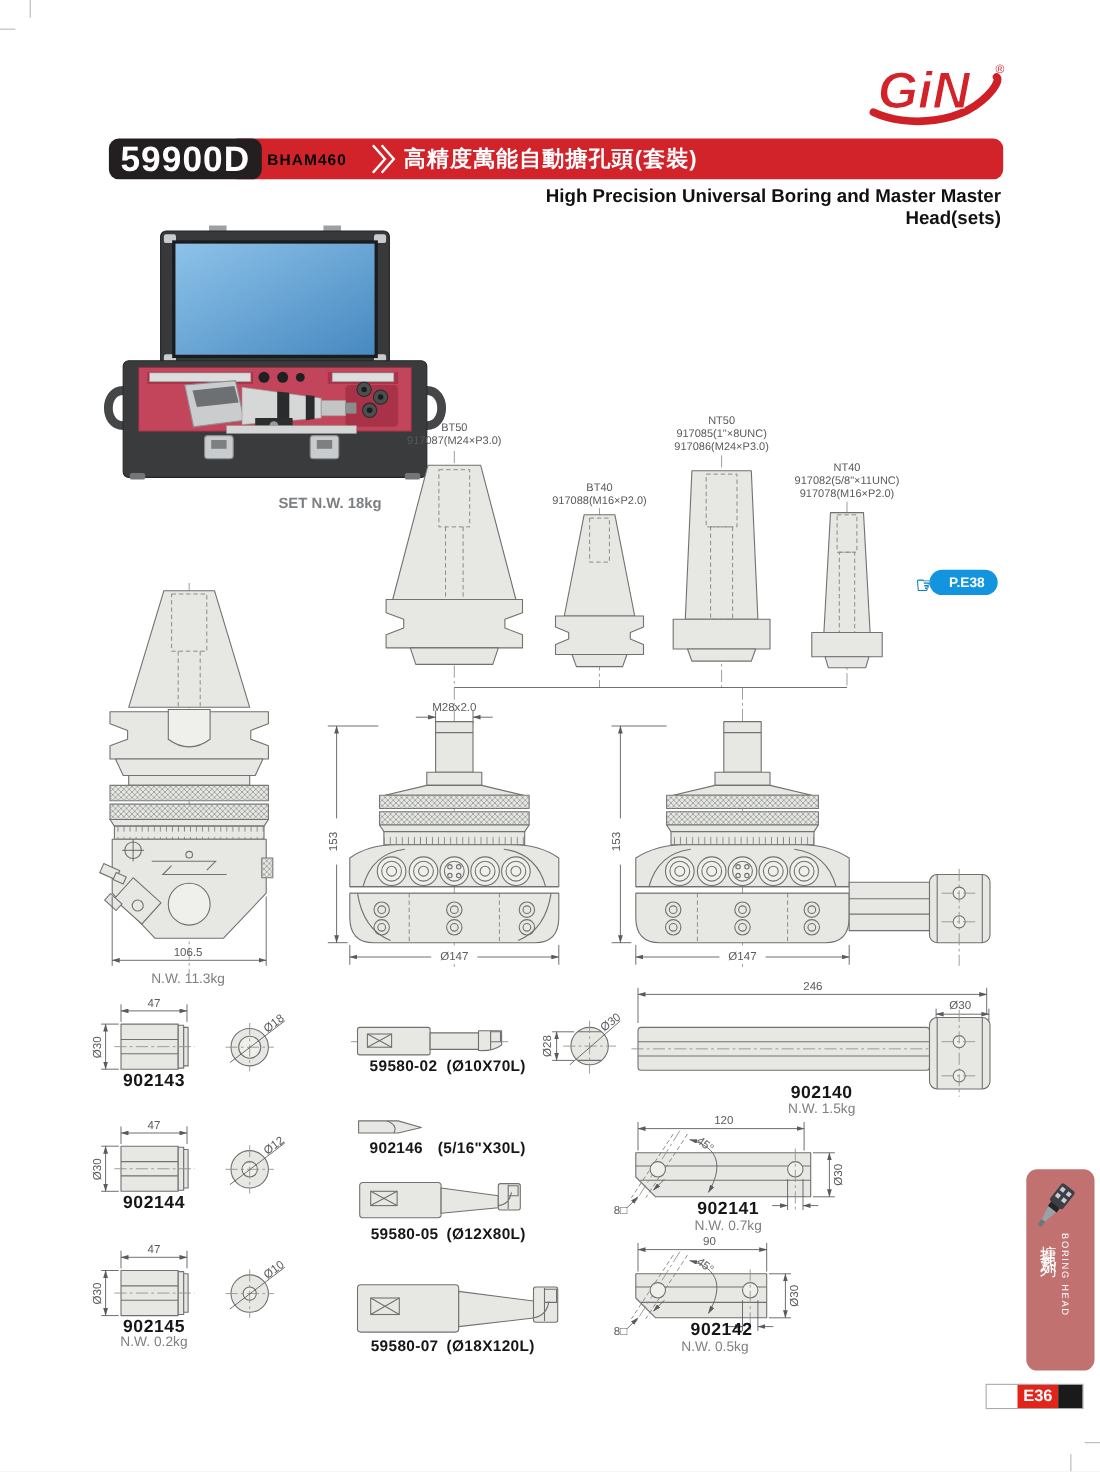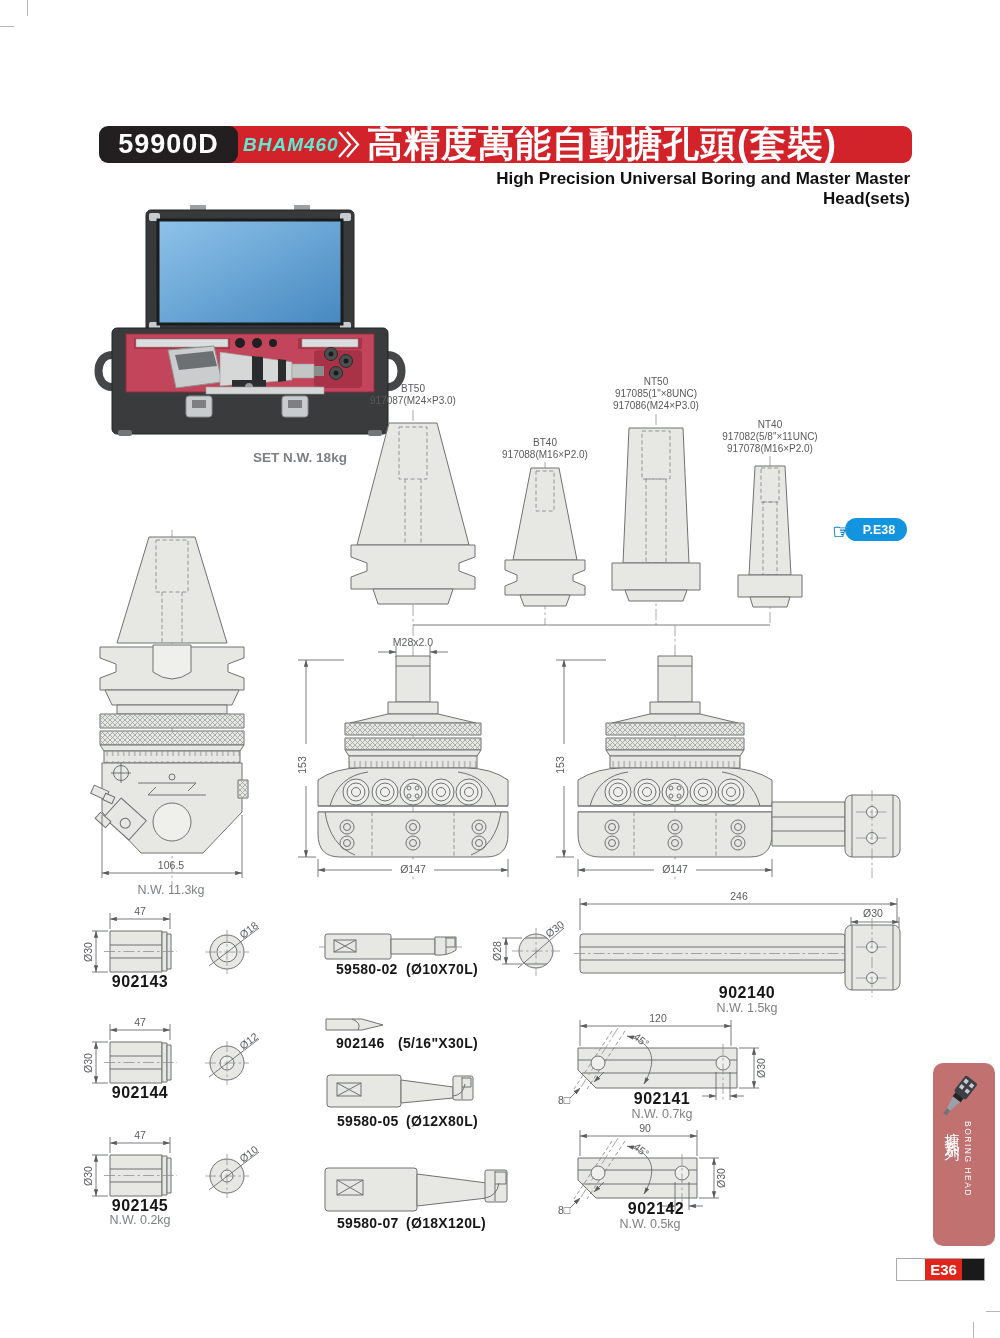--- a/index.html
+++ b/index.html
@@ -3,25 +3,25 @@
 <meta charset="utf-8">
 <style>
   html,body{margin:0;padding:0;background:#e9e9e9;}
   .page{position:relative;width:1000px;height:1338px;background:#ffffff;overflow:hidden;
         font-family:"Liberation Sans","DejaVu Sans",sans-serif;}
   .abs{position:absolute;}
   
   .hdr-red{position:absolute;left:215px;top:126px;width:697px;height:37px;background:#d2232a;border-radius:0 9px 9px 0;}
   .hdr-black{position:absolute;left:99px;top:126px;width:139px;height:37px;background:#231f20;border-radius:9px;
              display:flex;align-items:center;justify-content:center;}
-  .hdr-black span{color:#fff;font-weight:bold;font-size:27px;letter-spacing:1px;}
-  .hdr-series{position:absolute;left:28px;top:0;height:37px;display:flex;align-items:center;color:#5eead4;
-              font-weight:bold;font-size:19px;letter-spacing:1px;font-style:italic;}
+  .hdr-black span{color:#fff;font-weight:bold;font-size:32px;letter-spacing:1px;}
+  .hdr-series{position:absolute;left:28px;top:0;height:37px;display:flex;align-items:center;color:#000000;
+              font-weight:bold;font-size:14px;letter-spacing:1px;}
   .hdr-title{position:absolute;left:152px;top:0;height:37px;display:flex;align-items:center;color:#fff;
-             font-weight:bold;font-size:36px;letter-spacing:1px;white-space:nowrap;}
+             font-weight:bold;font-size:20px;letter-spacing:1px;white-space:nowrap;}
   .subtitle{position:absolute;top:169px;left:410px;width:500px;text-align:right;font-weight:bold;
             font-size:17px;color:#111;}
   
   .logo{position:absolute;left:784px;top:48px;width:140px;height:72px;}
   
   .side-tab{position:absolute;left:933px;top:1063px;width:62px;height:183px;background:#c07170;border-radius:10px;}
   .tab-zh{position:absolute;left:9px;top:57px;writing-mode:vertical-rl;color:#fff;font-size:15px;letter-spacing:5px;}
   .tab-en{position:absolute;left:30px;top:58px;writing-mode:vertical-rl;color:#fff;font-size:8.5px;letter-spacing:1.5px;}
   
   .page-marker{position:absolute;left:896px;top:1258px;width:89px;height:23px;display:flex;border:1px solid #aaa;box-sizing:border-box;padding-left:28px;}
@@ -44,20 +44,27 @@
 </head>
 <body>
 
 <div class="page">
 
   <div class="crop" style="left:27px;top:0;width:1px;height:16px;"></div>
   <div class="crop" style="left:0;top:26px;width:14px;height:1px;"></div>
   <div class="crop" style="left:973px;top:1322px;width:1px;height:16px;"></div>
   <div class="crop" style="left:986px;top:1311px;width:14px;height:1px;"></div>
 
+  <div class="logo">
+    <svg width="140" height="72" viewBox="0 0 140 72">
+      <path d="M10,54 C40,68 92,66 118,34 C122,29 124,24 122,22" fill="none" stroke="#cf2027" stroke-width="7" stroke-linecap="round"></path>
+      <text x="14" y="50" font-size="47" font-weight="bold" font-style="italic" fill="#d2232a" stroke="#ffffff" stroke-width="1">GiN</text>
+      <text x="121" y="18" font-size="11" fill="#d2232a">®</text>
+    </svg>
+  </div>
 
   <div class="hdr-red">
     <span class="hdr-series">BHAM460</span>
     <svg class="abs" style="left:118px;top:0;" width="30" height="37" viewBox="0 0 30 37">
       <polyline points="6,6 17,18.5 6,31" fill="none" stroke="#fff" stroke-width="2.2"></polyline>
       <polyline points="14,6 25,18.5 14,31" fill="none" stroke="#fff" stroke-width="2.2"></polyline>
     </svg>
     <span class="hdr-title">高精度萬能自動搪孔頭(套裝)</span>
   </div>
   <div class="hdr-black">

